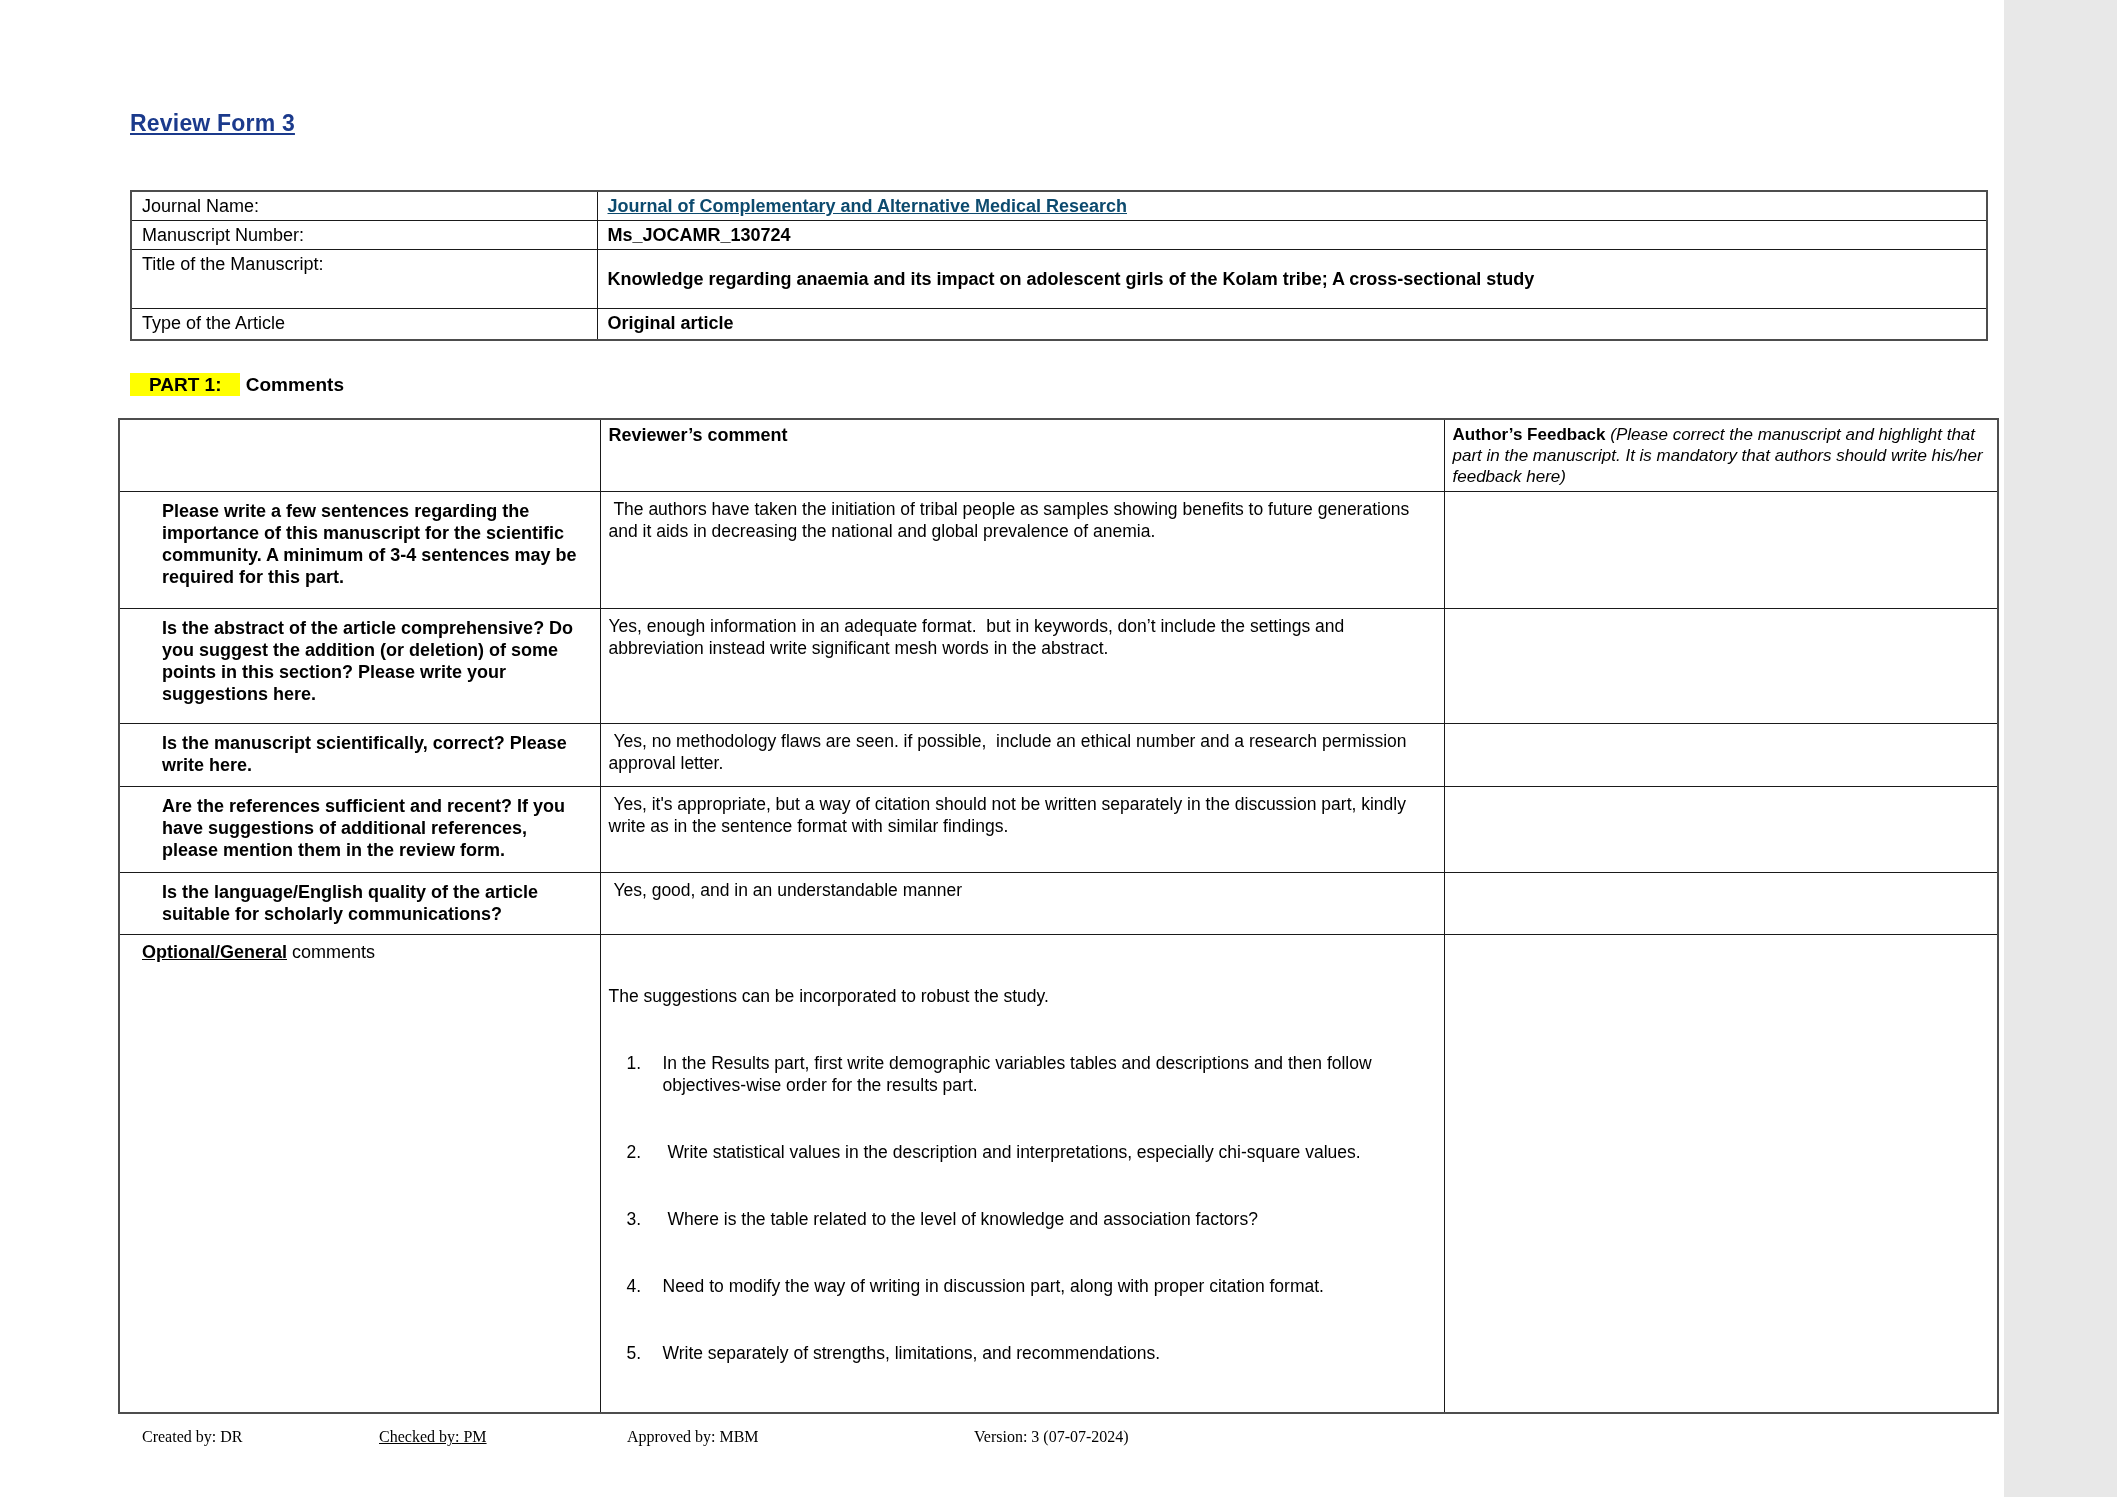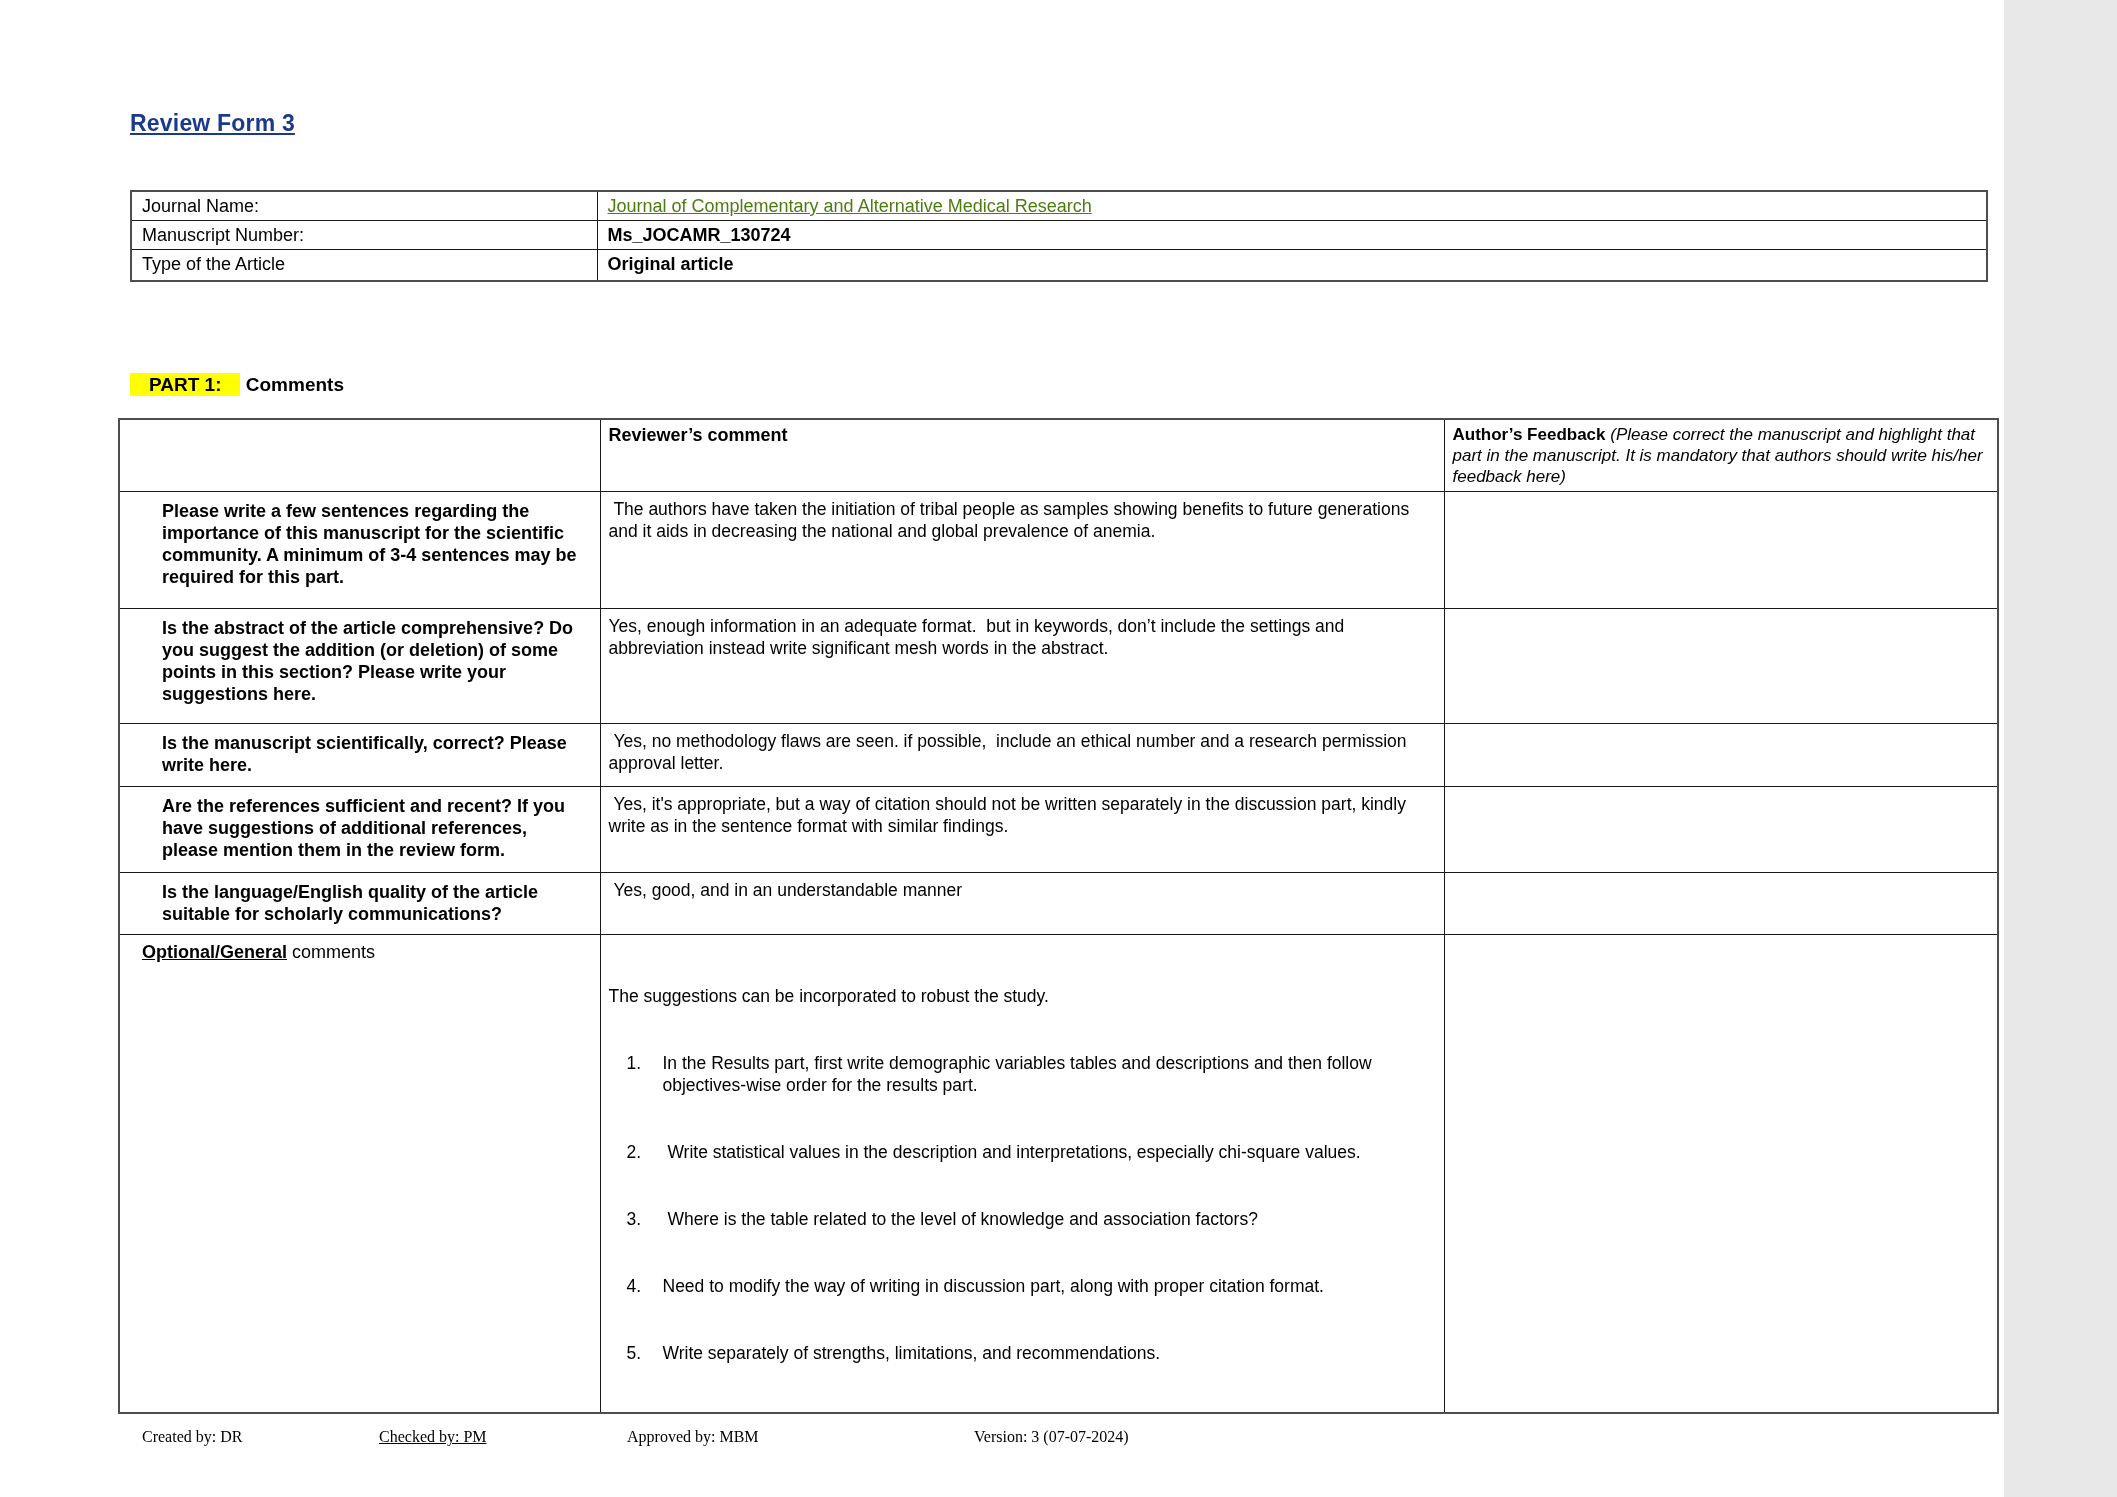--- a/index.html
+++ b/index.html
@@ -25,21 +25,21 @@
   
   .info-table {
     position:absolute; left:130px; top:190px; width:1858px;
     border:2px solid #4d4d4d;
     font-size:18px; line-height:22px;
   }
   .info-table td { padding:3px 10px; }
   .info-table col.c-label { width:466px; }
   .info-table .val { font-weight:bold; }
   .info-table .v-mid { vertical-align:middle; }
-  a.journal-link { color:#4d7c0f; font-weight:normal; text-decoration:underline; }
+  a.journal-link { color:#0c4a6e; font-weight:bold; text-decoration:underline; }
 
   
   .part-heading {
     position:absolute; left:130px; top:374px;
     font-size:19px; font-weight:bold;
   }
   .part-heading .hl { background:#ffff00; padding:1px 19px; }
 
   
   .comments-table {
@@ -89,20 +89,24 @@
         <col>
       </colgroup>
     <tbody>
         <tr>
       <td>Journal Name:</td>
       <td><a href="#" class="journal-link">Journal of Complementary and Alternative Medical Research</a></td>
     </tr>
     <tr>
       <td>Manuscript Number:</td>
       <td class="val">Ms_JOCAMR_130724</td>
+    </tr>
+    <tr style="height:59px;">
+      <td>Title of the Manuscript:</td>
+      <td class="val v-mid">Knowledge regarding anaemia and its impact on adolescent girls of the Kolam tribe; A cross-sectional study</td>
     </tr>
     <tr style="height:31px;">
       <td>Type of the Article</td>
       <td class="val">Original article</td>
     </tr>
   </tbody>
     </table>
 
   <div class="part-heading"><span class="hl">PART  1:</span><span> Comments</span></div>
 

